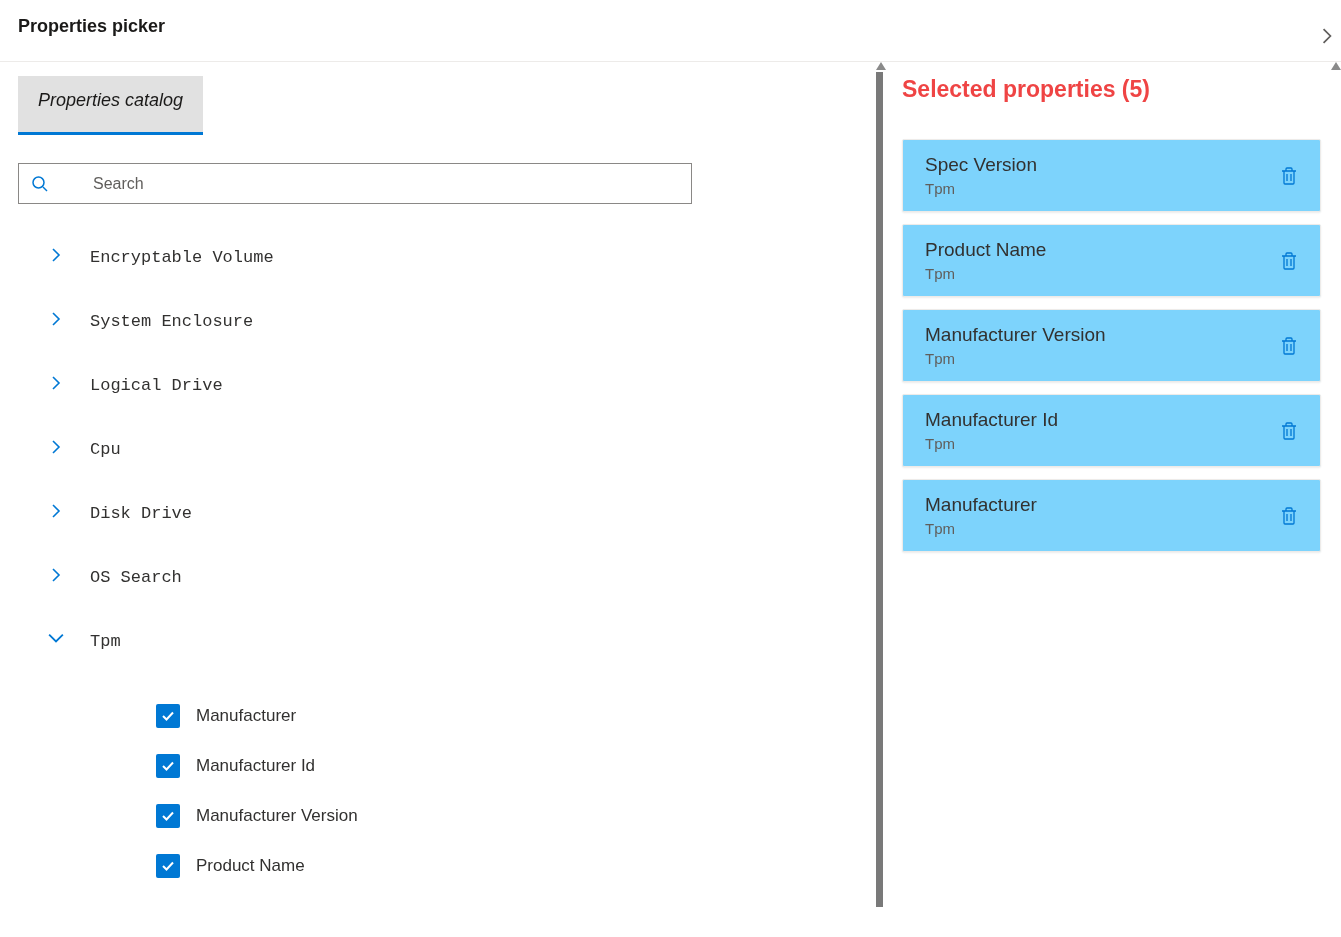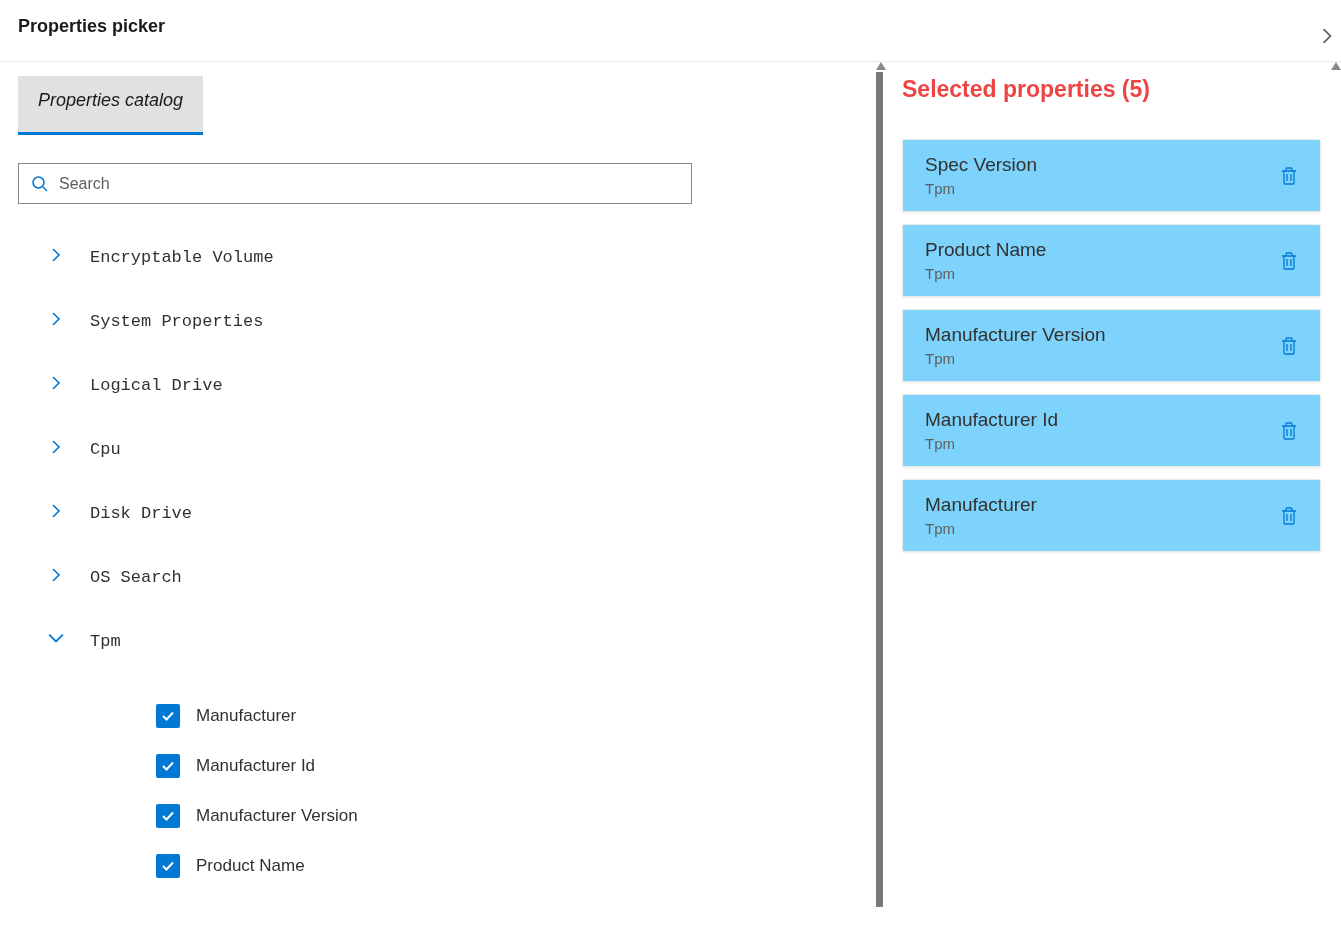--- a/index.html
+++ b/index.html
@@ -84,20 +84,21 @@
       font-style: italic;
     }
     .search-box {
       margin-top: 28px;
       width: 674px;
       height: 41px;
       border: 1px solid #8a8886;
       display: flex;
       align-items: center;
       padding: 0 12px;
+      gap: 34px;
     }
     .search-icon {
       color: #0078d4;
       margin-right: 10px;
       display: flex;
     }
     .search-input {
       border: none;
       outline: none;
       font-size: 16px;
@@ -250,21 +251,21 @@
         </span>
         <span class="tree-label">Encryptable Volume</span>
       </div>
 
       <div class="tree-item">
         <span class="tree-chevron">
           <svg width="12" height="14" viewBox="0 0 8 14">
               <path d="M1 1 L7 7 L1 13" stroke="#0078d4" stroke-width="1.6" fill="none"></path>
             </svg>
         </span>
-        <span class="tree-label">System Properties</span>
+        <span class="tree-label">System Enclosure</span>
       </div>
 
       <div class="tree-item">
         <span class="tree-chevron">
           <svg width="12" height="14" viewBox="0 0 8 14">
               <path d="M1 1 L7 7 L1 13" stroke="#0078d4" stroke-width="1.6" fill="none"></path>
             </svg>
         </span>
         <span class="tree-label">Logical Drive</span>
       </div>

